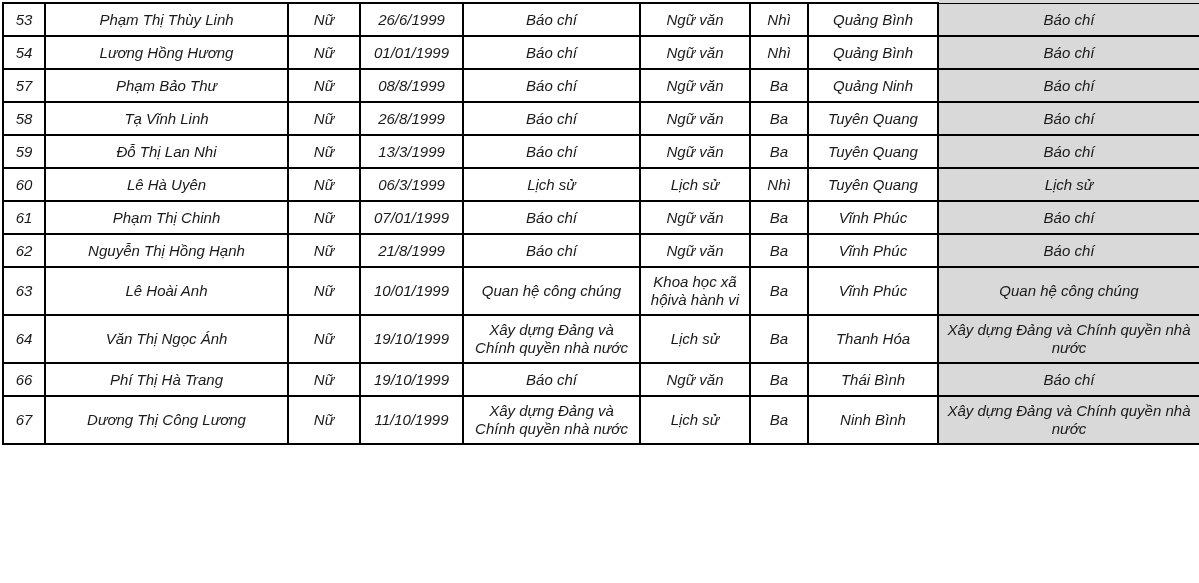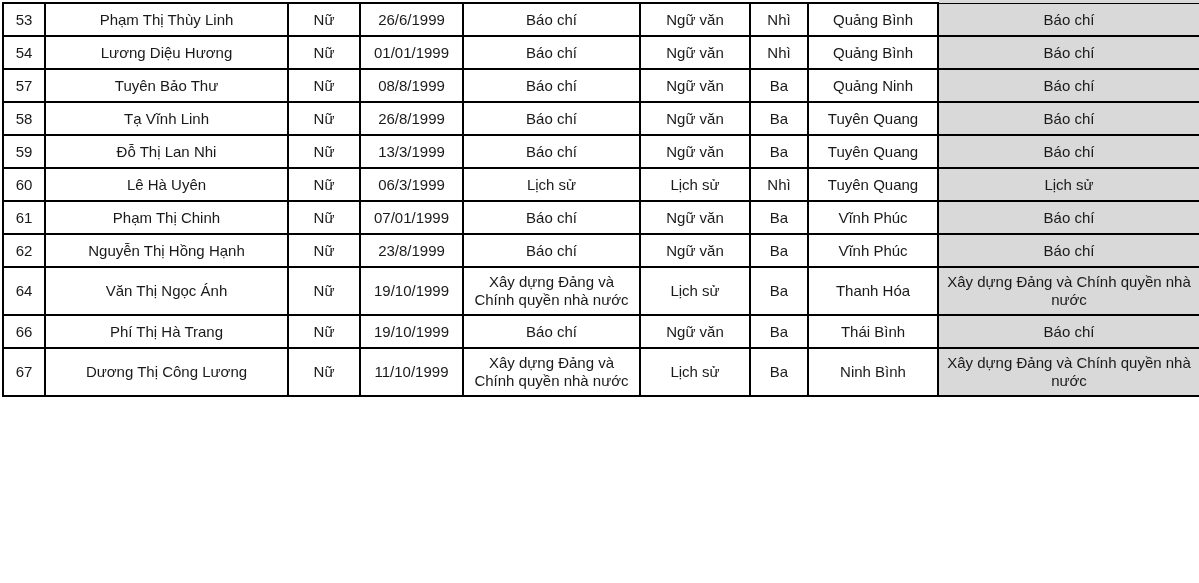--- a/index.html
+++ b/index.html
@@ -36,21 +36,21 @@
     border: 2px solid var(--grid);
     text-align: center;
     vertical-align: middle;
     padding: 5px 4px;
     font-size: 15px;
     line-height: 18px;
     color: var(--text);
     overflow: hidden;
     word-wrap: break-word;
   }
-  table.results tr { height: 33px; }
+  table.results tr { height: 33px; font-style: italic; }
   col.col-stt            { width: 42px; }
   col.col-name           { width: 243px; }
   col.col-gender         { width: 72px; }
   col.col-dob            { width: 103px; }
   col.col-major          { width: 177px; }
   col.col-subject        { width: 110px; }
   col.col-prize          { width: 58px; }
   col.col-province       { width: 130px; }
   col.col-major_confirm  { width: 262px; }
   table.results td.highlight { background: var(--highlight-bg); }
@@ -79,32 +79,32 @@
         <td>Nữ</td>
         <td>26/6/1999</td>
         <td>Báo chí</td>
         <td>Ngữ văn</td>
         <td>Nhì</td>
         <td>Quảng Bình</td>
         <td class="highlight">Báo chí</td>
       </tr>
       <tr>
         <td>54</td>
-        <td>Lương Diệu Hương</td>
+        <td>Lương Hồng Hương</td>
         <td>Nữ</td>
         <td>01/01/1999</td>
         <td>Báo chí</td>
         <td>Ngữ văn</td>
         <td>Nhì</td>
         <td>Quảng Bình</td>
         <td class="highlight">Báo chí</td>
       </tr>
       <tr>
         <td>57</td>
-        <td>Tuyên Bảo Thư</td>
+        <td>Phạm Bảo Thư</td>
         <td>Nữ</td>
         <td>08/8/1999</td>
         <td>Báo chí</td>
         <td>Ngữ văn</td>
         <td>Ba</td>
         <td>Quảng Ninh</td>
         <td class="highlight">Báo chí</td>
       </tr>
       <tr>
         <td>58</td>
@@ -147,26 +147,37 @@
         <td>Báo chí</td>
         <td>Ngữ văn</td>
         <td>Ba</td>
         <td>Vĩnh Phúc</td>
         <td class="highlight">Báo chí</td>
       </tr>
       <tr>
         <td>62</td>
         <td>Nguyễn Thị Hồng Hạnh</td>
         <td>Nữ</td>
-        <td>23/8/1999</td>
+        <td>21/8/1999</td>
         <td>Báo chí</td>
         <td>Ngữ văn</td>
         <td>Ba</td>
         <td>Vĩnh Phúc</td>
         <td class="highlight">Báo chí</td>
+      </tr>
+      <tr>
+        <td>63</td>
+        <td>Lê Hoài Anh</td>
+        <td>Nữ</td>
+        <td>10/01/1999</td>
+        <td>Quan hệ công chúng</td>
+        <td>Khoa học xã hộivà hành vi</td>
+        <td>Ba</td>
+        <td>Vĩnh Phúc</td>
+        <td class="highlight">Quan hệ công chúng</td>
       </tr>
       <tr>
         <td>64</td>
         <td>Văn Thị Ngọc Ánh</td>
         <td>Nữ</td>
         <td>19/10/1999</td>
         <td>Xây dựng Đảng và Chính quyền nhà nước</td>
         <td>Lịch sử</td>
         <td>Ba</td>
         <td>Thanh Hóa</td>

